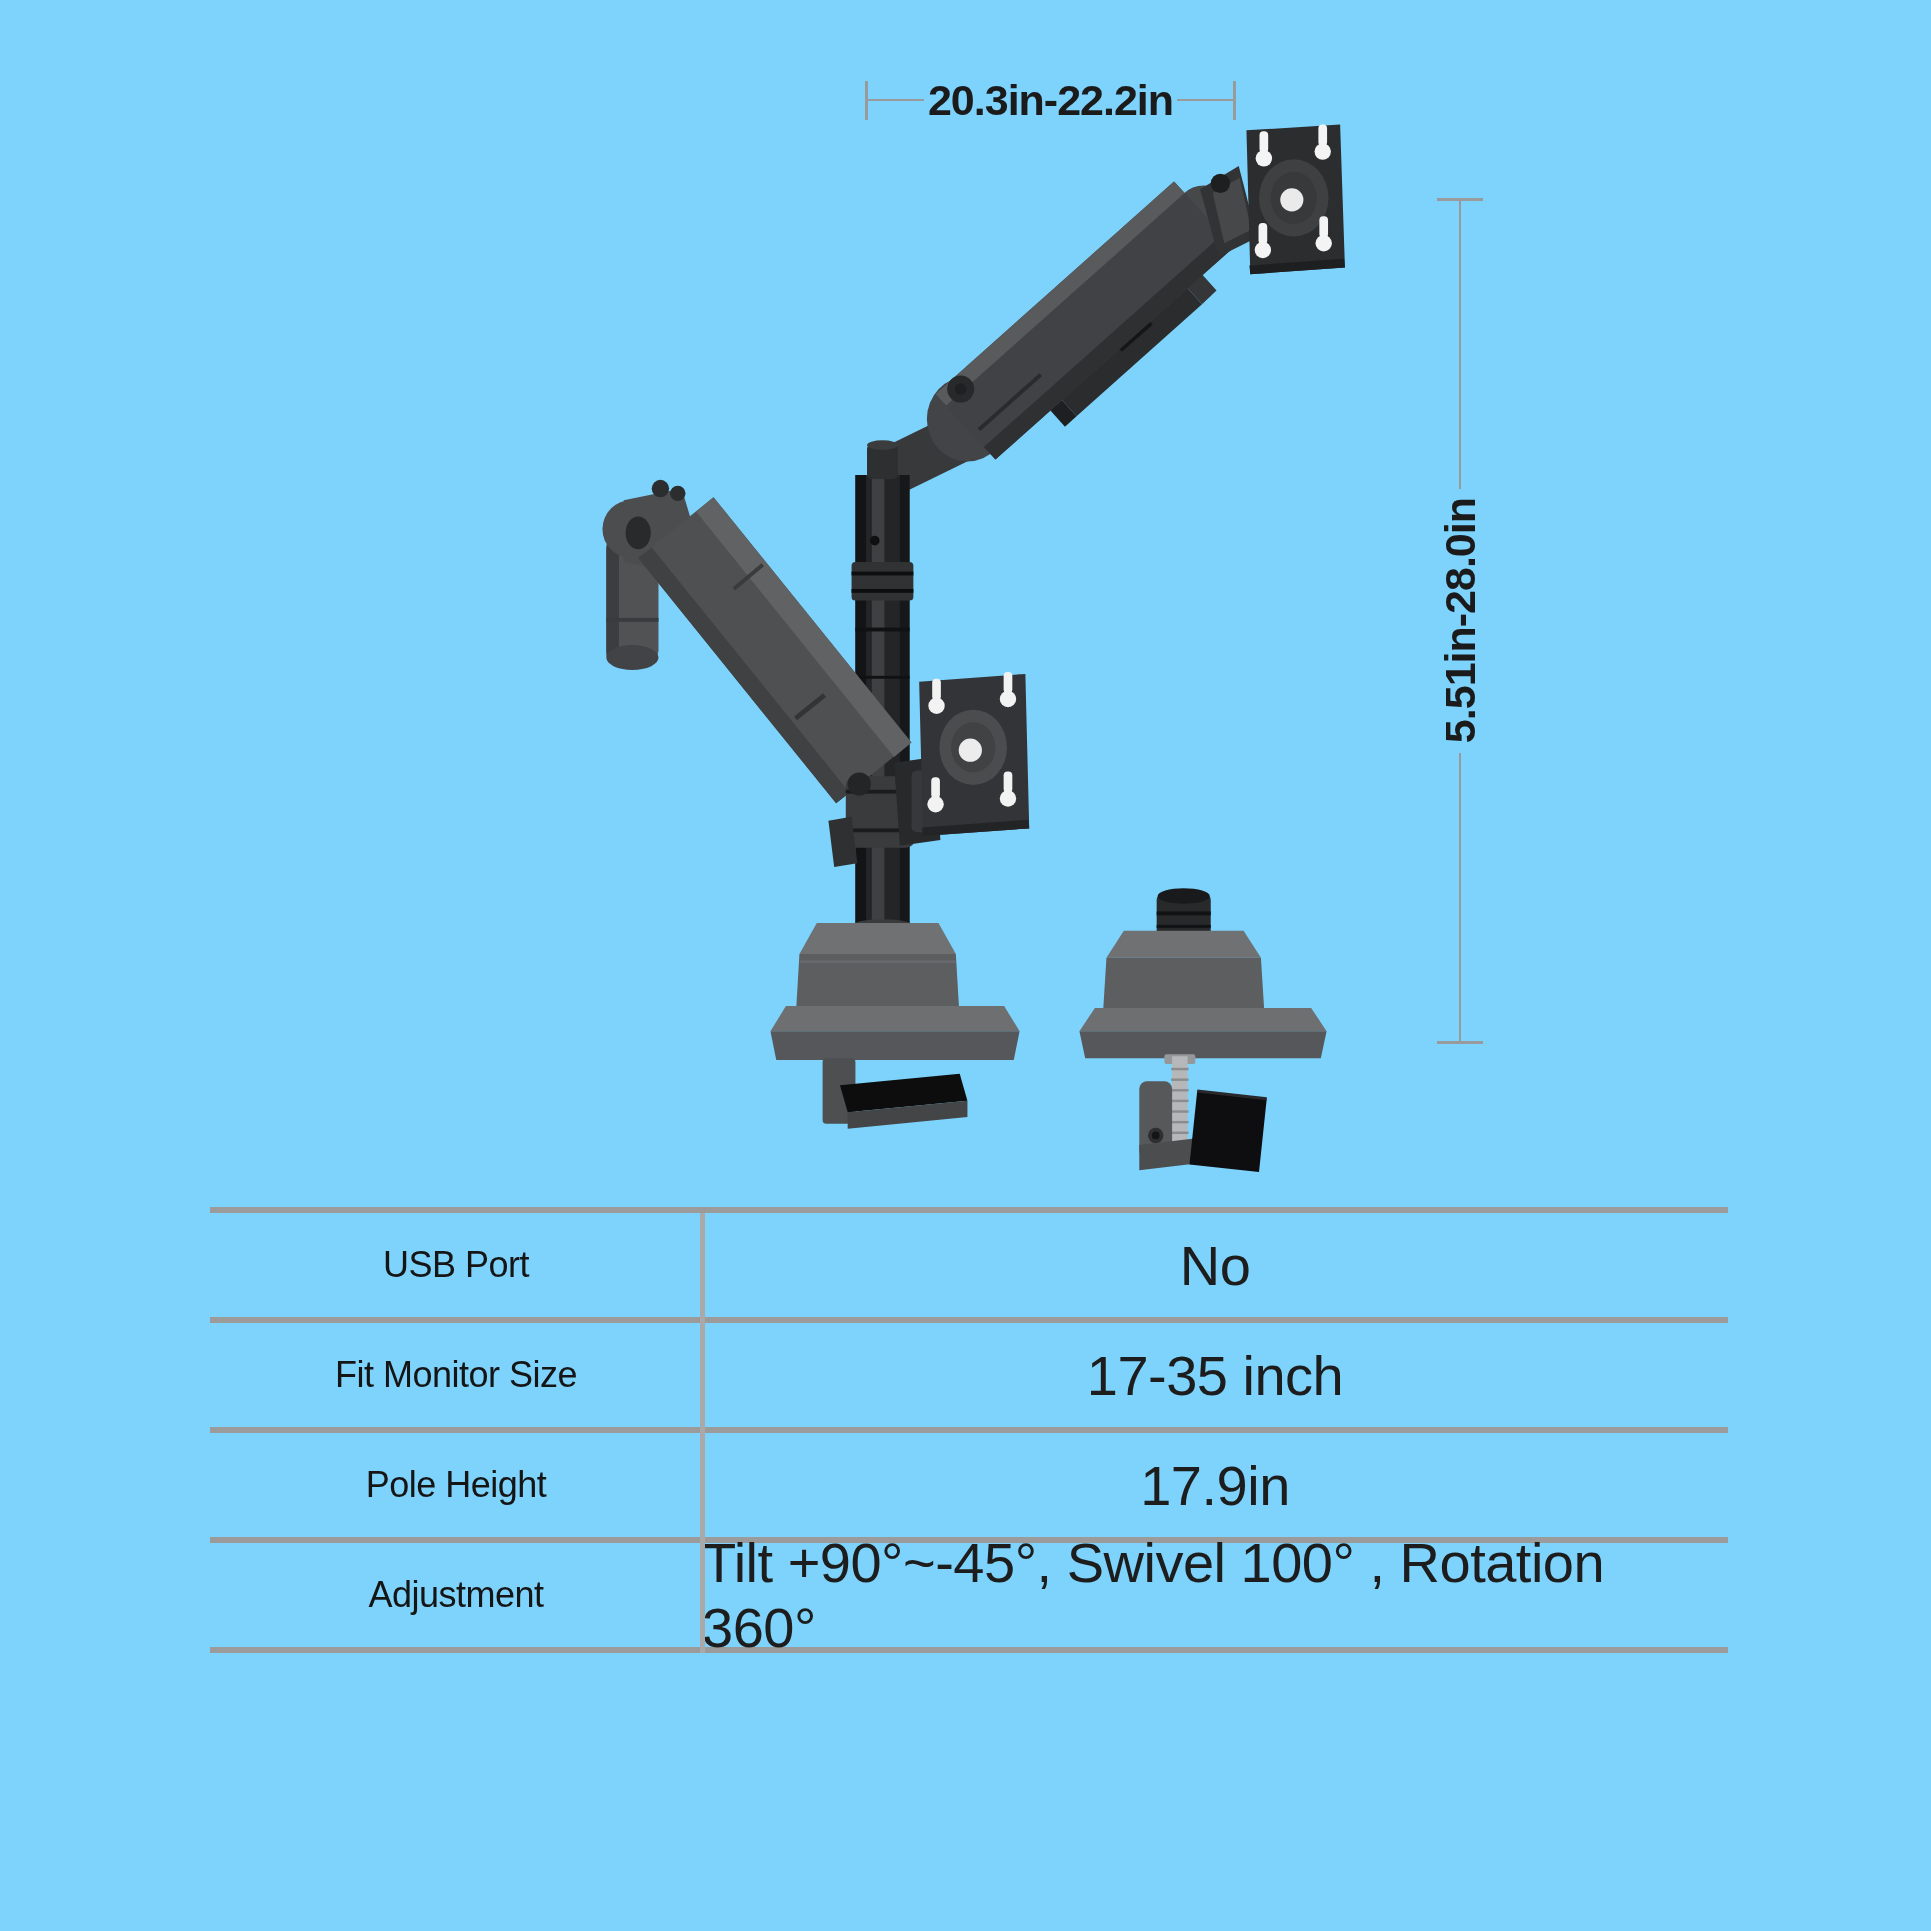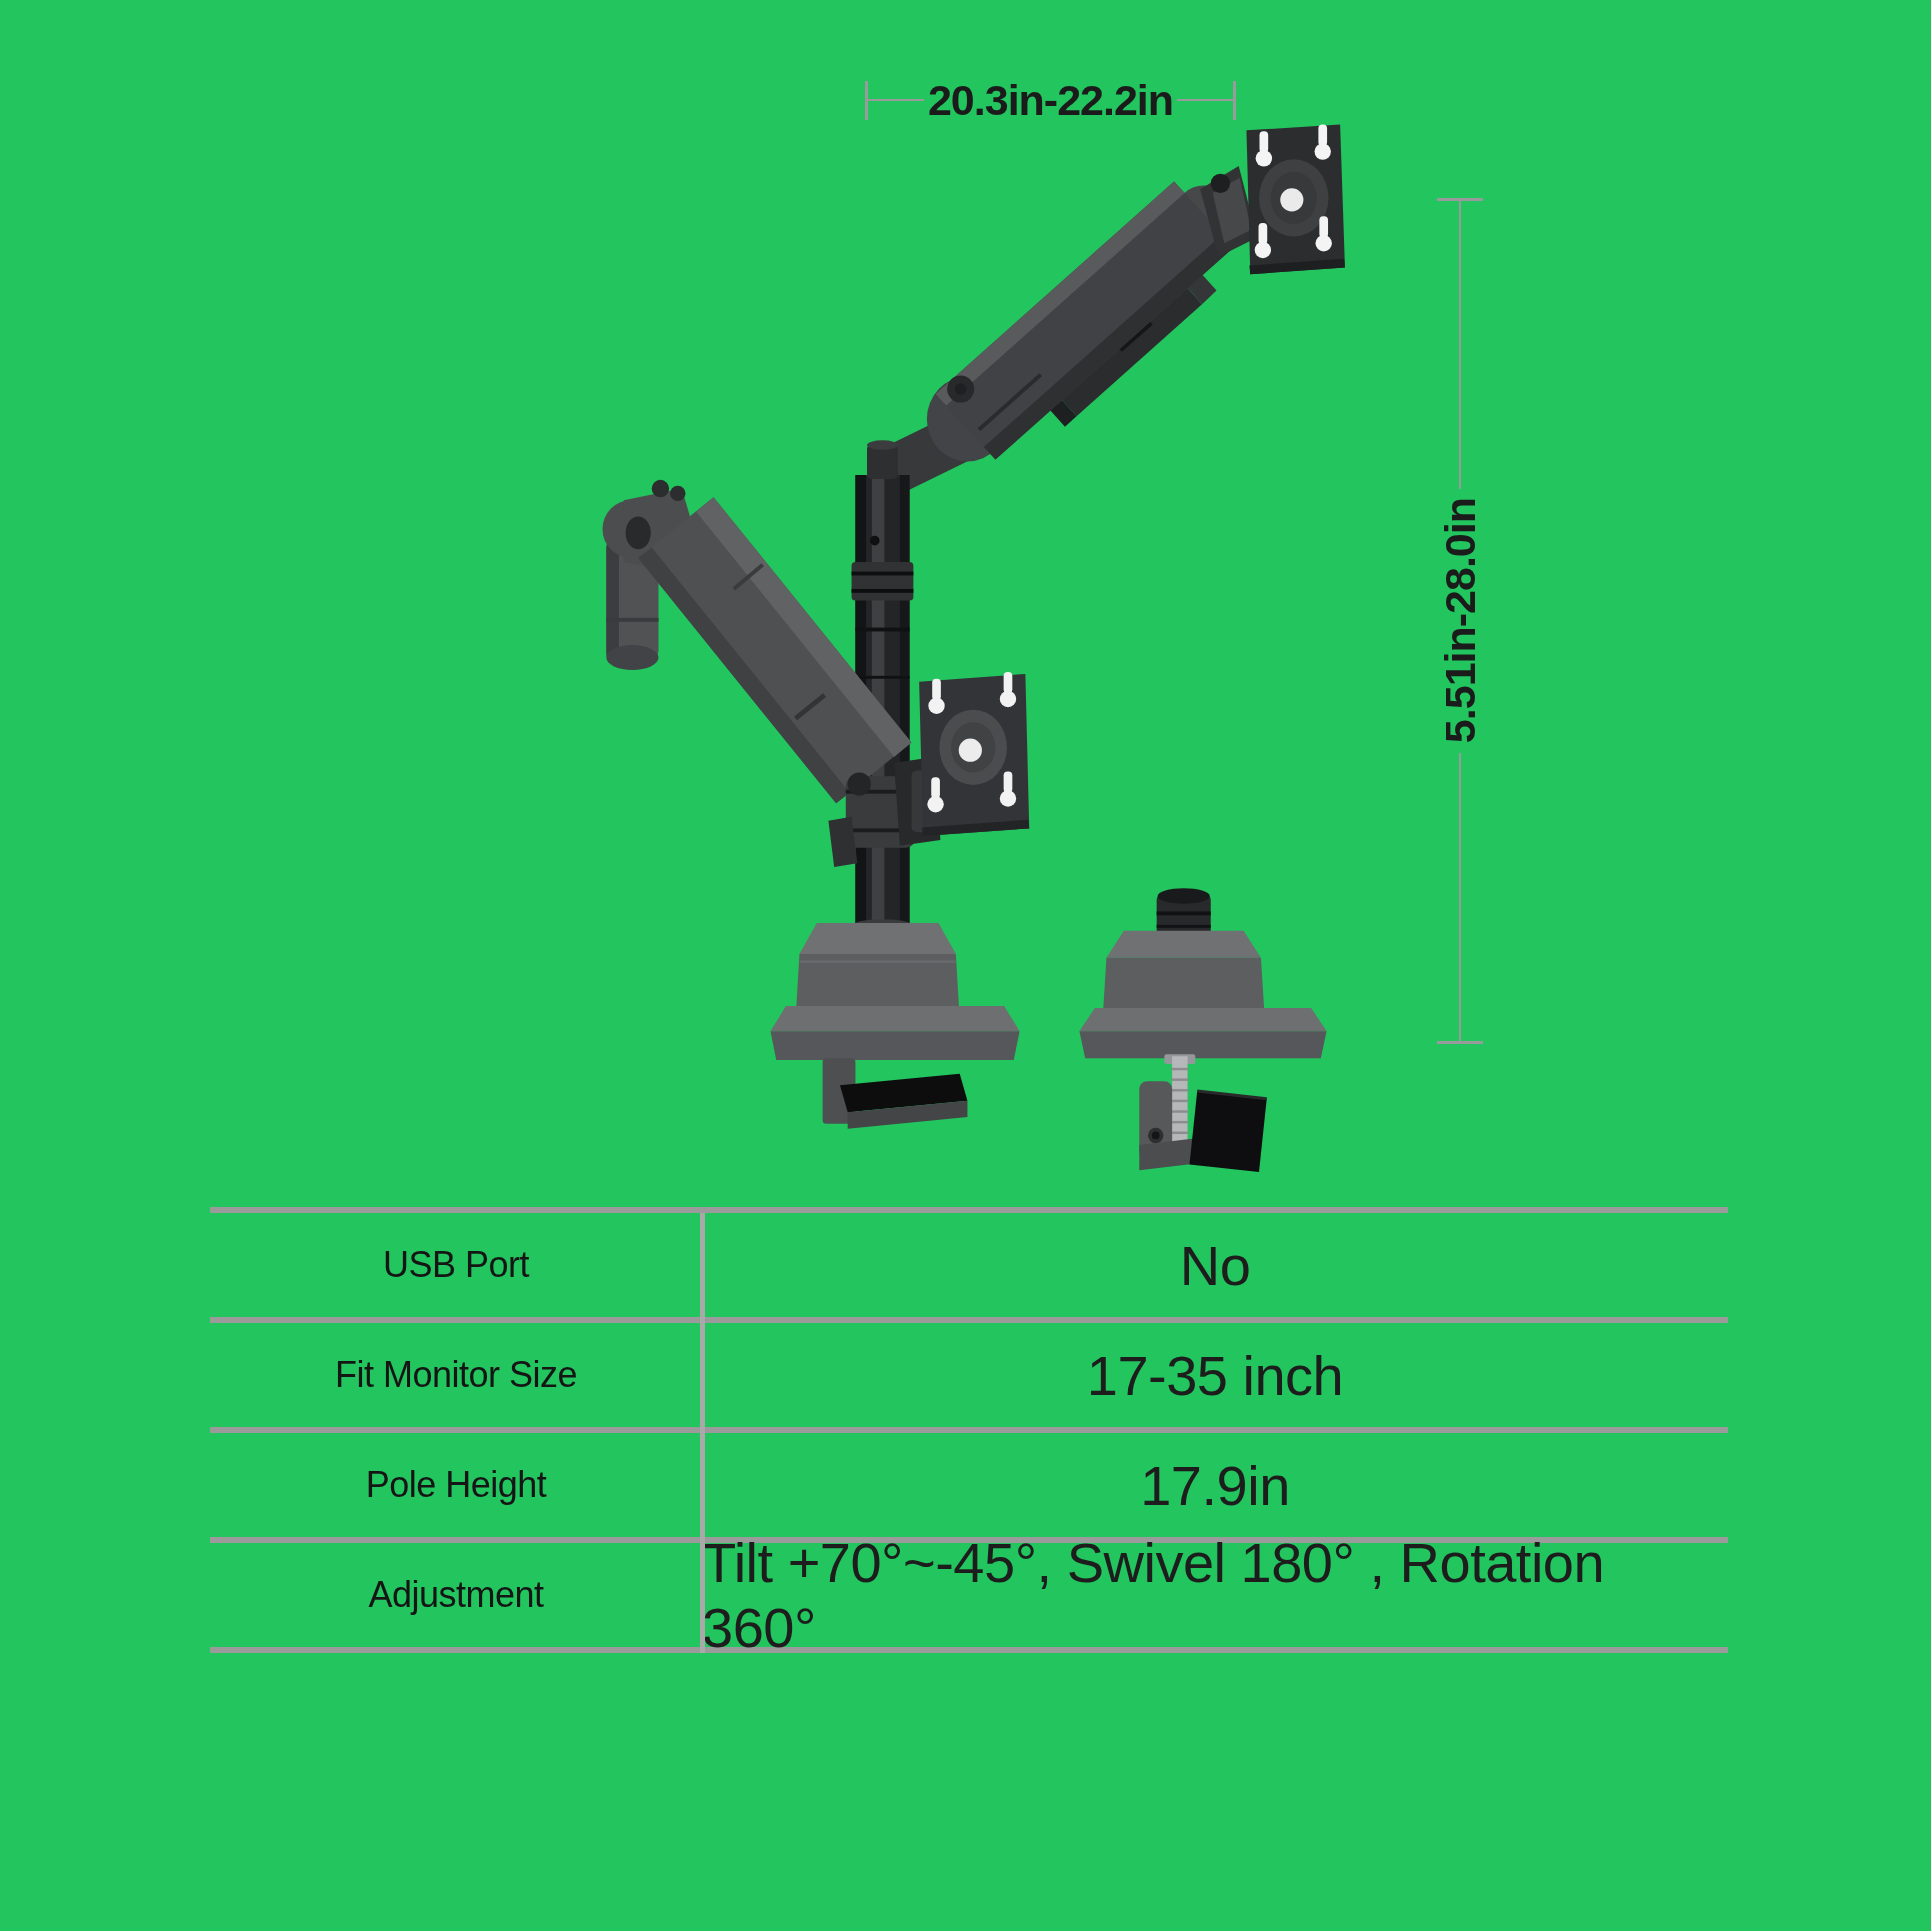--- a/index.html
+++ b/index.html
@@ -1,17 +1,17 @@
 <!DOCTYPE html>
 <html><head>
 <meta charset="utf-8">
 <style>
   html,body{margin:0;padding:0;background:#ffffff;}
   .canvas{
-    position:relative;width:1931px;height:1931px;background:#22c55e;overflow:hidden;
+    position:relative;width:1931px;height:1931px;background:#7dd3fc;overflow:hidden;
     font-family:"Liberation Sans", sans-serif;color:#1b1b1c;
   }
   .product-art{position:absolute;left:0;top:0;width:1931px;height:1931px;}
 
   
   .dim-h{
     position:absolute;left:865px;top:79px;width:371px;height:42px;
     display:flex;align-items:center;
   }
   .dim-h .tick-v{width:2.9px;height:39px;background:#999a9b;flex:0 0 2.9px;}
@@ -219,18 +219,18 @@
     <div class="spec-row">
       <div class="cell cell-label">Fit Monitor Size</div>
       <div class="cell cell-value">17-35 inch</div>
     </div>
     <div class="spec-row">
       <div class="cell cell-label">Pole Height</div>
       <div class="cell cell-value">17.9in</div>
     </div>
     <div class="spec-row">
       <div class="cell cell-label">Adjustment</div>
-      <div class="cell cell-value">Tilt +70°~-45°, Swivel 180° , Rotation 360°</div>
+      <div class="cell cell-value">Tilt +90°~-45°, Swivel 100° , Rotation 360°</div>
     </div>
   </div>
 
 </div>
 
 
 </body></html>

